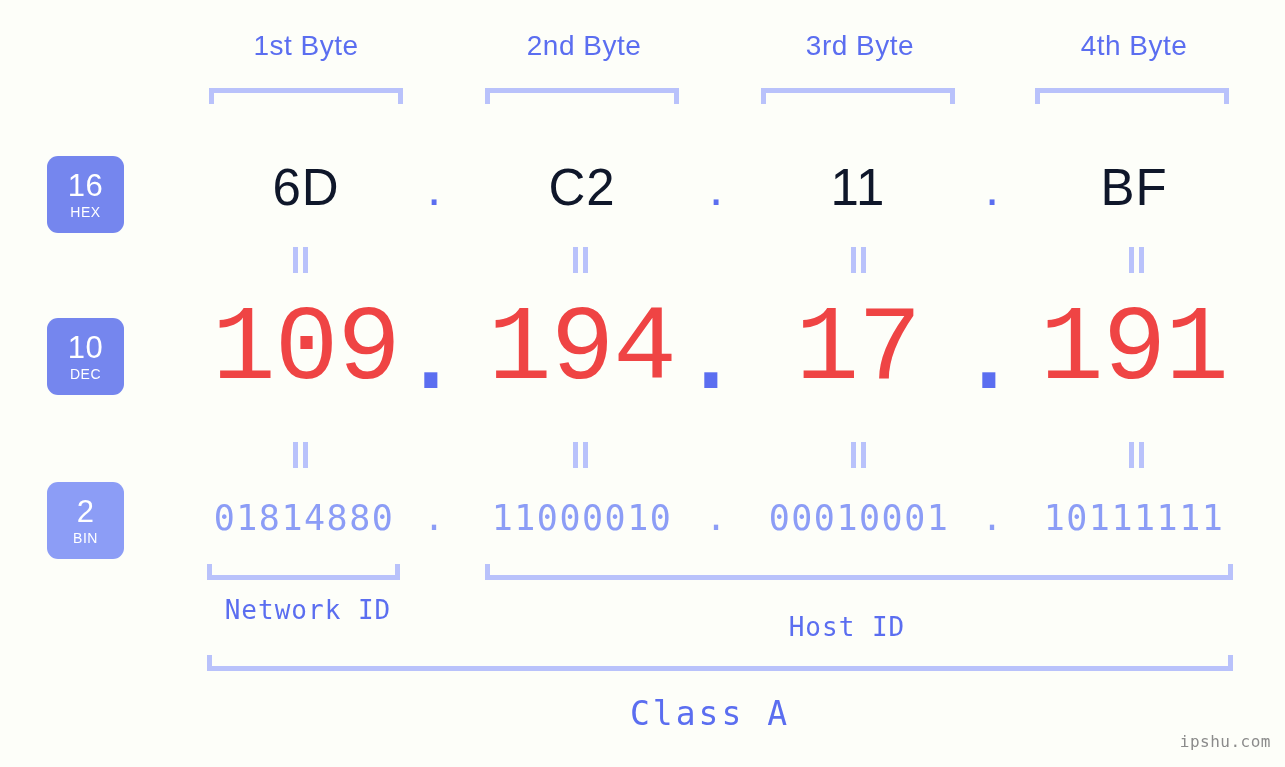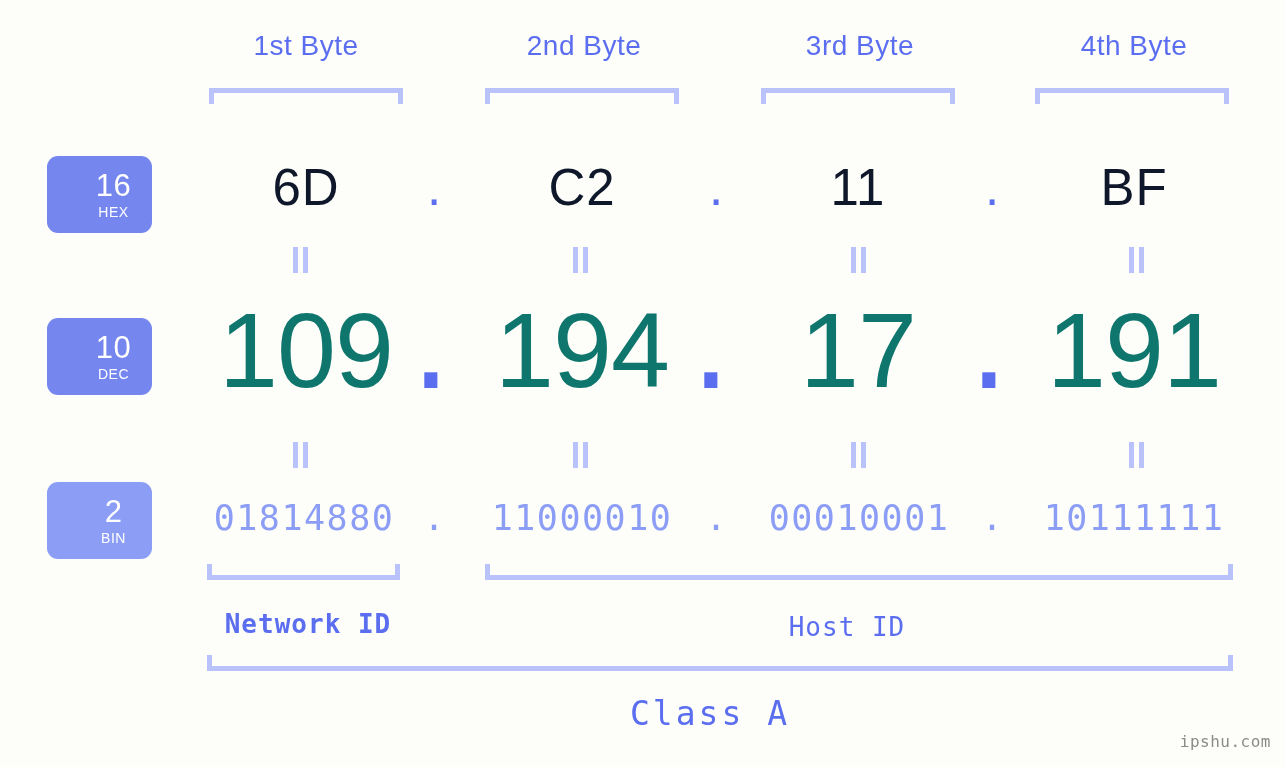--- a/index.html
+++ b/index.html
@@ -62,21 +62,20 @@
     width: 77px;
     height: 77px;
     border-radius: 11px;
     display: flex;
     flex-direction: column;
     align-items: center;
     justify-content: center;
     color: #ffffff;
     font-family: "Liberation Sans", sans-serif;
     line-height: 1;
-    padding-left: 28px;
   }
   .badge .num {
     font-size: 31px;
     font-weight: 400;
     letter-spacing: 0.5px;
   }
   .badge .sys {
     font-size: 14px;
     font-weight: 400;
     margin-top: 4px;
@@ -106,23 +105,23 @@
     letter-spacing: 1px;
   }
   .hex-dot {
     font-family: "Liberation Sans", sans-serif;
     font-size: 51px;
     color: #5b6ef0;
   }
 
   
   .dec-val {
-    font-family: Liberation Sans, sans-serif;
+    font-family: Liberation Mono, monospace;
     font-size: 106px;
-    color: #0f766e;
+    color: #ef4444;
     letter-spacing: -1px;
   }
   .dec-dot {
     font-family: "DejaVu Sans Mono", monospace;
     font-size: 106px;
     color: #5b6ef0;
   }
 
   
   .bin-val {
@@ -267,21 +266,21 @@
   <div class="row-dot bin-dot" style="left:404px;top:498px;width:60px;">.</div>
   <div class="row-octet bin-val" style="left:480px;top:498px;width:204px;">11000010</div>
   <div class="row-dot bin-dot" style="left:686px;top:498px;width:60px;">.</div>
   <div class="row-octet bin-val" style="left:757px;top:498px;width:204px;">00010001</div>
   <div class="row-dot bin-dot" style="left:962px;top:498px;width:60px;">.</div>
   <div class="row-octet bin-val" style="left:1032px;top:498px;width:204px;">10111111</div>
 
   <div class="bracket-bottom" style="left:207px;top:564px;width:193px;"></div>
   <div class="bracket-bottom" style="left:485px;top:564px;width:748px;"></div>
 
-  <div class="id-label" style="left:206px;top:609px;width:204px;font-weight:bold;">Network ID</div>
+  <div class="id-label" style="left:206px;top:595px;width:204px;">Network ID</div>
   <div class="id-label" style="left:745px;top:612px;width:204px;">Host ID</div>
 
   <div class="bracket-bottom" style="left:207px;top:655px;width:1026px;"></div>
   <div class="class-label" style="left:630px;top:694px;width:204px;">Class A</div>
 
   <div class="watermark">ipshu.com</div>
 
 </div>
 
 </body></html>

